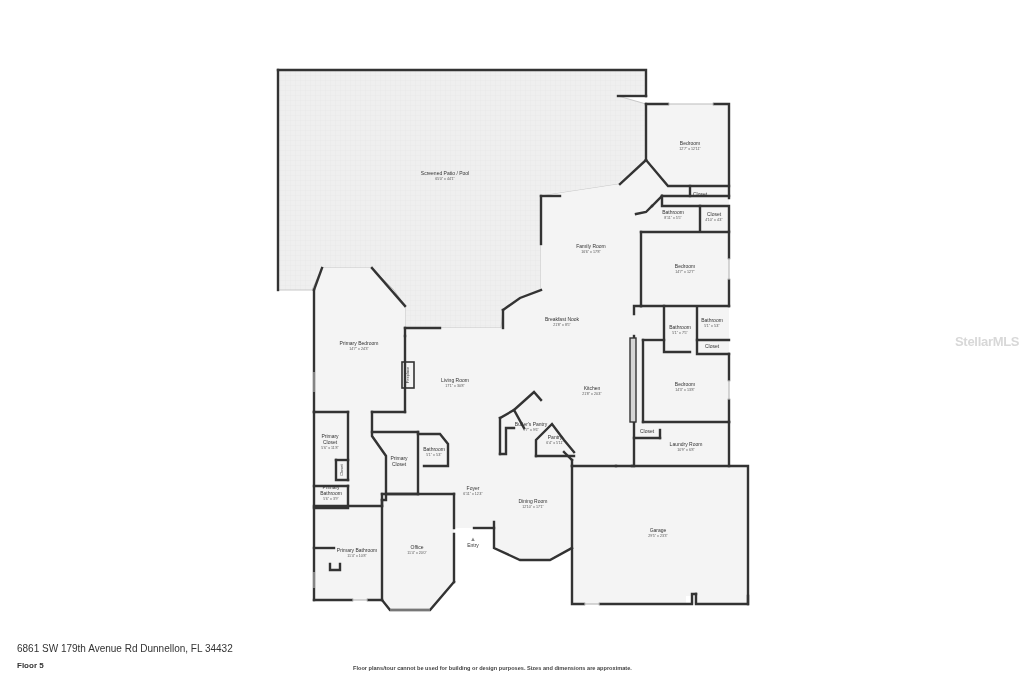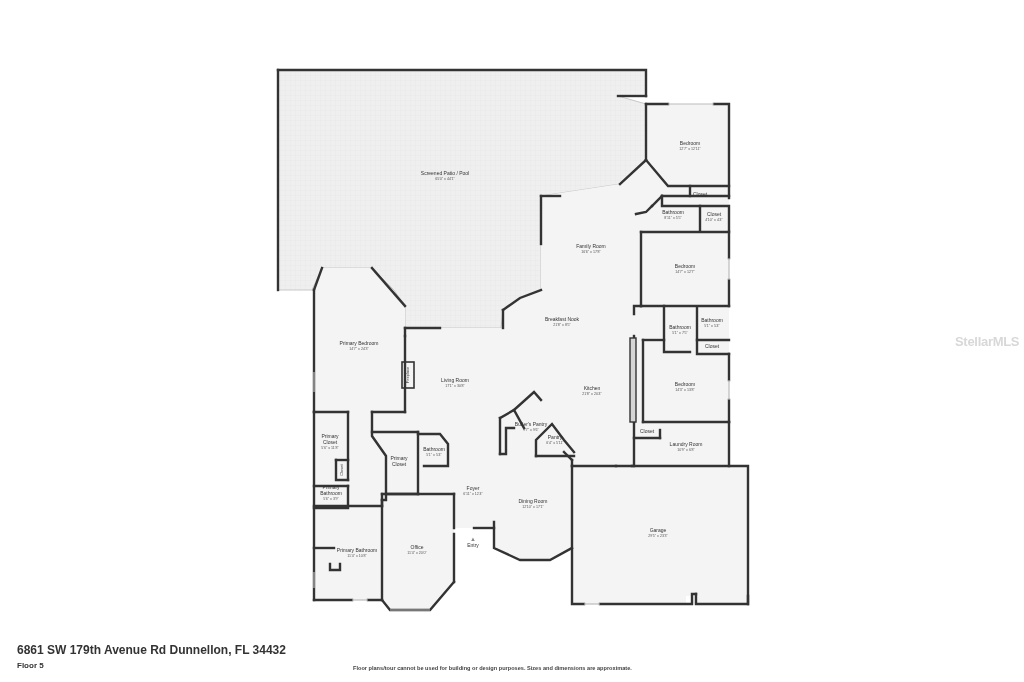--- a/index.html
+++ b/index.html
@@ -2,21 +2,21 @@
 <html><head>
 <meta charset="utf-8">
 <style>
   html, body { margin:0; padding:0; background:#ffffff; }
   body { width:1024px; height:682px; position:relative; overflow:hidden; font-family:"Liberation Sans", sans-serif; }
   #plan { position:absolute; left:0; top:0; }
   .lbl { position:absolute; transform:translate(-50%,-50%); text-align:center; color:#333; white-space:nowrap; line-height:1.15; }
   .lbl .n { font-size:5px; display:block; }
   .lbl .d { font-size:3.6px; display:block; color:#555; }
   .vert { transform:translate(-50%,-50%) rotate(-90deg); }
-  .footer-addr { position:absolute; left:17px; top:643px; font-size:12px; font-weight:bold; color:#333; }
+  .footer-addr { position:absolute; left:17px; top:643px; font-size:10px; font-weight:normal; color:#333; }
   .footer-floor { position:absolute; left:17px; top:661px; font-size:8px; font-weight:bold; color:#333; }
   .footer-disc { position:absolute; left:353px; top:665px; font-size:5.6px; font-weight:bold; color:#444; }
   .watermark { position:absolute; left:955px; top:334px; font-size:13px; font-weight:bold; color:#d8d8d8; letter-spacing:-0.3px; }
   .entry { position:absolute; left:473px; top:536px; transform:translate(-50%,0); text-align:center; font-size:5px; color:#333; }
   .entry .tri { display:block; font-size:6px; color:#888; line-height:6px; }
 </style>
 </head>
 <body>
 
 <svg id="plan" width="1024" height="682" viewBox="0 0 1024 682" xmlns="http://www.w3.org/2000/svg">

